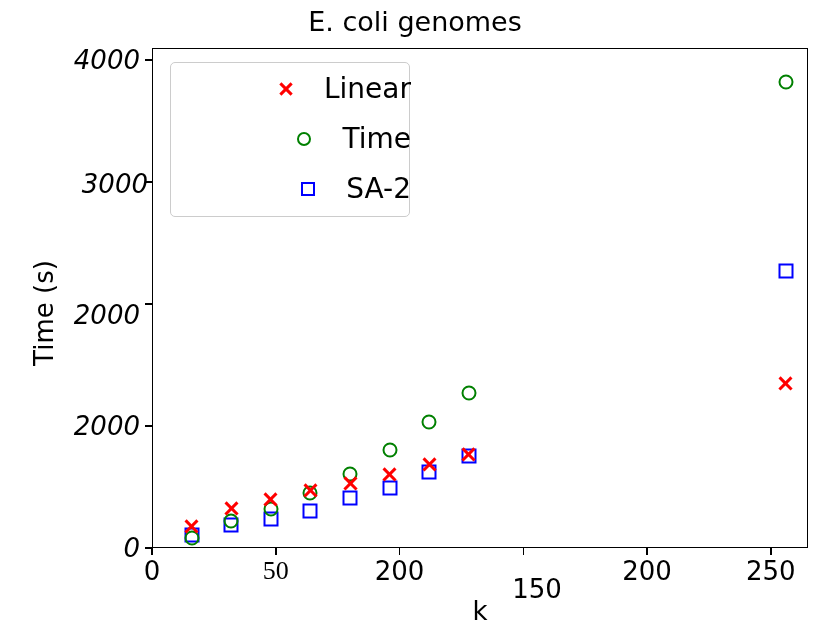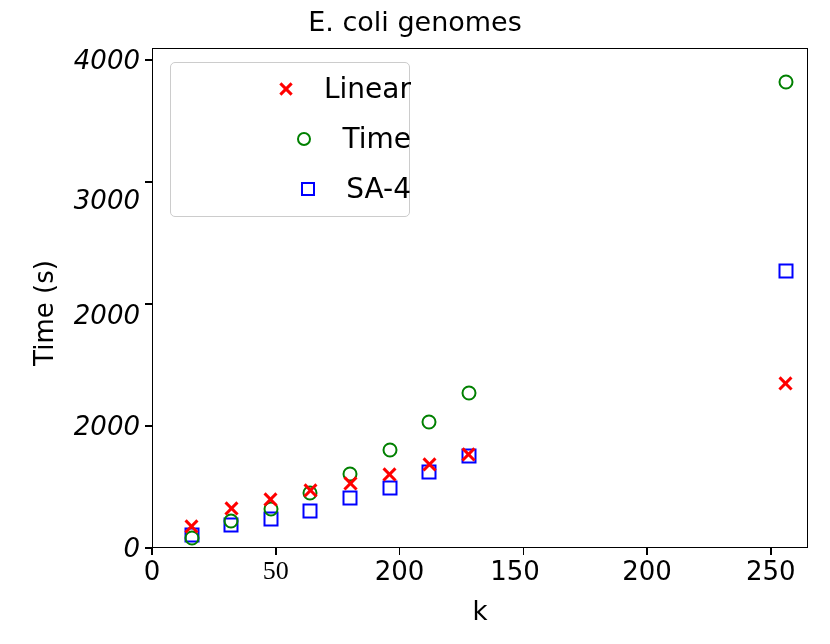--- a/index.html
+++ b/index.html
@@ -150,29 +150,29 @@
       <div class="tick-y" style="top: 547.2px;"></div>
       <div class="tick-y" style="top: 425.249px;"></div>
       <div class="tick-y" style="top: 303.298px;"></div>
       <div class="tick-y" style="top: 181.346px;"></div>
       <div class="tick-y" style="top: 59.3951px;"></div>
     </div>
   <div id="labels-x">
       <div class="xlab" style="left: 152px;">0</div>
       <div class="xlab" style="left: 275.774px; font-family: Liberation Serif, serif;">50</div>
       <div class="xlab" style="left: 399.547px;">200</div>
-      <div class="xlab" style="left: 515px;">150</div>
+      <div class="xlab" style="left: 537px; margin-top: 18px;">150</div>
       <div class="xlab" style="left: 647.094px;">200</div>
       <div class="xlab" style="left: 770.868px;">250</div>
     </div>
   <div id="labels-y">
       <div class="ylab" style="top: 548px;">0</div>
       <div class="ylab" style="top: 426.049px;">2000</div>
       <div class="ylab" style="top: 315px;">2000</div>
-      <div class="ylab" style="top: 200px;">3000</div>
+      <div class="ylab" style="top: 184px; margin-left: 8px;">3000</div>
       <div class="ylab" style="top: 60.1951px;">4000</div>
     </div>
 
   <div class="axis-title-x">k</div>
   <div class="axis-title-y">Time (s)</div>
 
   <div id="points">
       <div class="pt m-s" style="left: 191.608px; top: 535.195px;"></div>
       <div class="pt m-s" style="left: 231.215px; top: 525.439px;"></div>
       <div class="pt m-s" style="left: 270.823px; top: 519.341px;"></div>
@@ -212,17 +212,17 @@
     <div class="legend-row" style="top:52px">
       <span class="legend-mark">
           <span class="lm-o"></span>
         </span>
       <span class="legend-text">Time</span>
     </div>
     <div class="legend-row" style="top:102px">
       <span class="legend-mark">
           <span class="lm-s"></span>
         </span>
-      <span class="legend-text">SA-4</span>
+      <span class="legend-text">SA-2</span>
     </div>
   </div>
 
 </div>
 
 </body></html>

